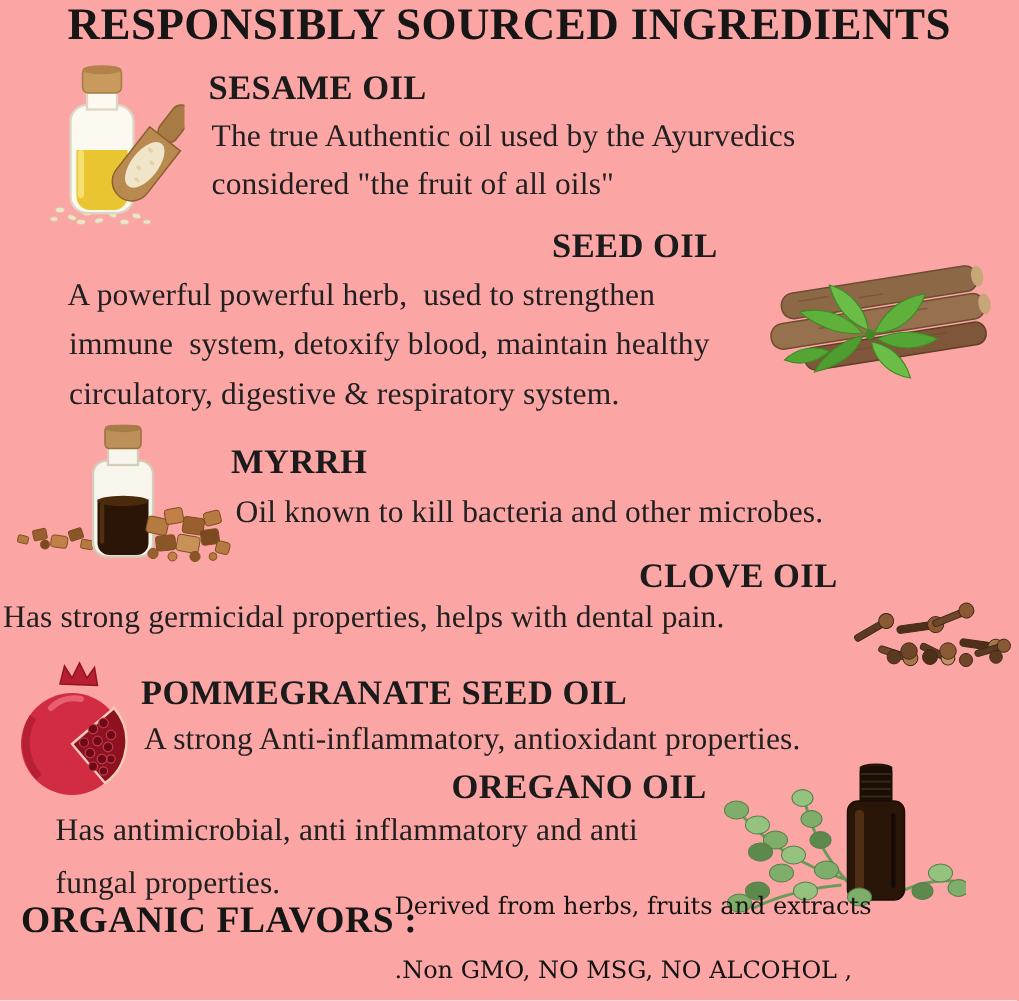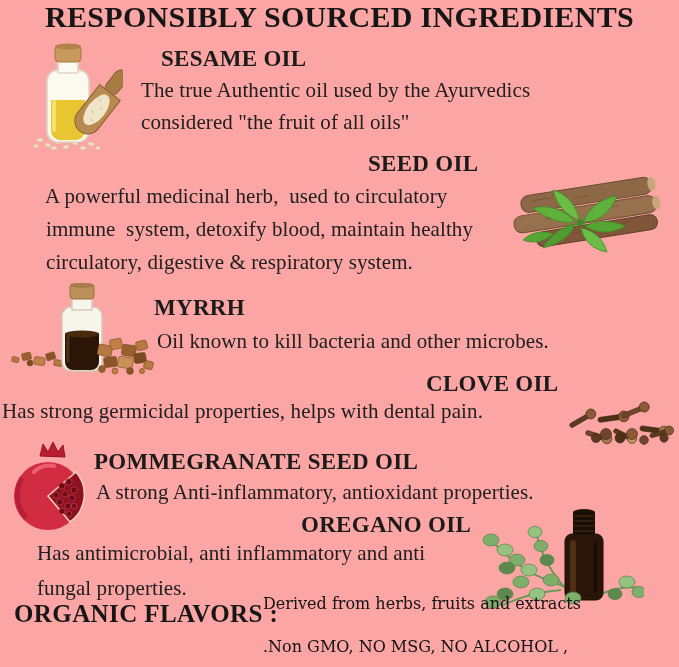--- a/index.html
+++ b/index.html
@@ -52,21 +52,21 @@
         <ellipse cx="65" cy="66" rx="9" ry="18" fill="#f0e5c9"></ellipse>
         <g fill="#e3d2a8">
             <ellipse cx="62" cy="56" rx="2" ry="1.2"></ellipse>
             <ellipse cx="68" cy="62" rx="2" ry="1.2"></ellipse>
         <ellipse cx="63" cy="70" rx="2" ry="1.2"></ellipse>
             <ellipse cx="67" cy="77" rx="2" ry="1.2"></ellipse>
           </g>
       </g>
     </svg>
   </div>
-  <div class="abs heading" style="left:139px;top:46px;margin-left:22px;">SESAME OIL</div>
+  <div class="abs heading" style="left:139px;top:46px;">SESAME OIL</div>
   <div class="abs body-line" style="left:141px;top:78px;">The true Authentic oil used by the Ayurvedics</div>
   <div class="abs body-line" style="left:141px;top:110px;">considered "the fruit of all oils"</div>
 
   <div class="abs heading" style="left:368px;top:151px;">SEED OIL</div>
   <div class="abs" style="left:505px;top:152px;">
     <svg width="170" height="115" viewBox="0 0 170 115">
       <g transform="rotate(-9 85 60)">
         <rect x="18" y="34" width="132" height="17" rx="8" fill="#8d6847" stroke="#6d4c30" stroke-width="1"></rect>
         <rect x="8" y="53" width="144" height="17" rx="8" fill="#97714e" stroke="#6d4c30" stroke-width="1"></rect>
         <rect x="28" y="72" width="122" height="15" rx="7" fill="#80563a" stroke="#5f3f26" stroke-width="1"></rect>
@@ -79,21 +79,21 @@
         <path d="M70 72 C58 74,44 84,38 96 C54 92,66 84,70 72 Z" fill="#4f9c30"></path>
         <path d="M74 68 C72 54,62 42,48 38 C52 54,62 64,74 68 Z" fill="#6cbd47"></path>
         <path d="M78 70 C84 56,96 46,112 44 C106 60,94 70,78 70 Z"></path>
         <path d="M80 74 C92 68,108 68,120 74 C108 82,92 82,80 74 Z" fill="#55a534"></path>
         <path d="M76 76 C78 88,88 98,102 100 C98 86,88 78,76 76 Z" fill="#6cbd47"></path>
         <path d="M18 88 C26 80,38 78,48 82 C40 90,28 92,18 88 Z" fill="#55a534"></path>
         <circle cx="75" cy="71" r="3.4" fill="#3f8a26" stroke="none"></circle>
       </g>
     </svg>
   </div>
-  <div class="abs body-line" style="left:45px;top:184px;">A powerful medicinal herb,  used to circulatory</div>
+  <div class="abs body-line" style="left:45px;top:184px;">A powerful powerful herb,  used to strengthen</div>
   <div class="abs body-line" style="left:46px;top:217px;">immune  system, detoxify blood, maintain healthy</div>
   <div class="abs body-line" style="left:46px;top:250px;">circulatory, digestive &amp; respiratory system.</div>
 
   <div class="abs" style="left:10px;top:283px;">
     <svg width="145" height="95" viewBox="0 0 145 95">
       <g stroke="#7c4a20" stroke-width="0.6">
         <rect x="2" y="74" width="7" height="5" rx="1" fill="#b57a3f" transform="rotate(14 5 76)"></rect>
         <rect x="12" y="70" width="9" height="7" rx="1" fill="#9a5f2e" transform="rotate(-12 16 73)"></rect>
         <rect x="24" y="74" width="11" height="8" rx="2" fill="#c08048" transform="rotate(8 29 78)"></rect>
         <rect x="36" y="70" width="9" height="7" rx="1" fill="#8a5628" transform="rotate(-18 40 73)"></rect>

